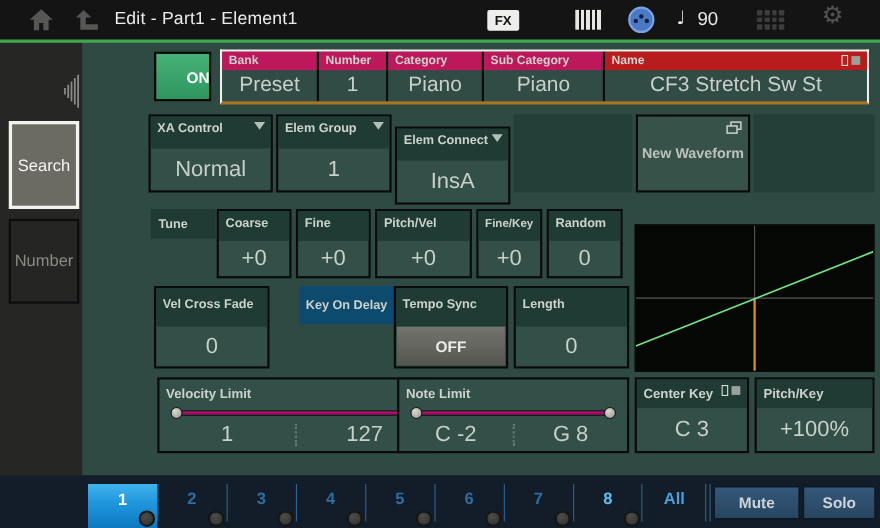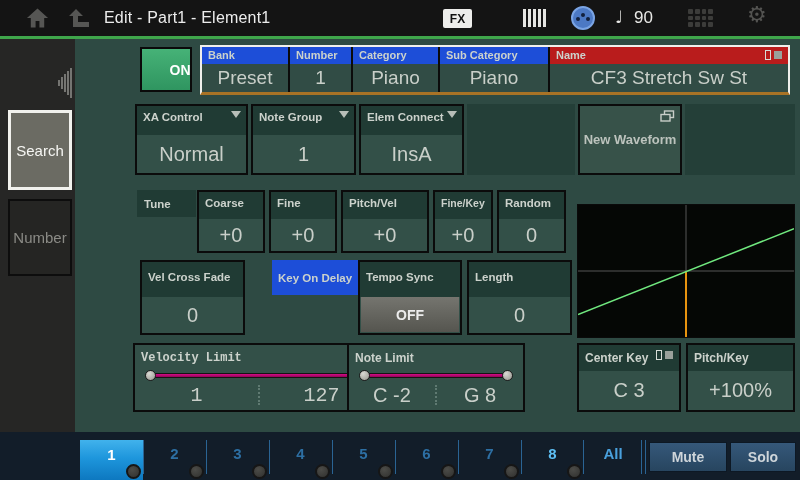--- a/index.html
+++ b/index.html
@@ -45,21 +45,21 @@
   .on-btn { position:absolute; left:65px; top:8px; width:52px; height:45px;
             background:linear-gradient(180deg,#46b277,var(--on-green,#2f9560));
             border:2px solid #0a0a0a; color:#fff; font-weight:bold; font-size:14px;
             display:flex; align-items:center; justify-content:center;padding-left:28px; }
 
   .name-strip { position:absolute; left:125px; top:6px; width:590px; height:50px;
                 border:2px solid #efefeb; border-bottom:3px solid var(--accent-orange-underline,#a87326);
                 background:#314c45; display:flex; }
   .ns-field { position:relative; display:flex; flex-direction:column; }
   .ns-field + .ns-field { border-left:2px solid #0b0b0b; }
-  .ns-label { height:17px; background:#1d4ed8; color:#ccd2cc; font-size:11px; font-weight:bold;
+  .ns-label { height:17px; background:#be185d; color:#ccd2cc; font-size:11px; font-weight:bold;
               padding:2px 0 0 6px; white-space:nowrap; }
   .ns-value { flex:1; display:flex; align-items:center; justify-content:center;
               color:#c9cfc9; font-size:19px; white-space:nowrap; background:#314c45; }
   .ns-field .ns-value { padding-bottom:1px; }
   .ns-field:nth-child(1){ width:86px; } .ns-field:nth-child(2){ width:63px; }
   .ns-field:nth-child(3){ width:87px; } .ns-field:nth-child(4){ width:110px; }
   .ns-field:nth-child(5){ flex:1; }
   .ns-field:nth-child(5) .ns-label { background:#b91c1c; }
 
   .kb-entry-icon { position:absolute; top:3px; right:5px; width:18px; height:10px; }
@@ -84,21 +84,21 @@
                     color:#ccd2cc; font-size:11.5px; font-weight:bold; display:flex; align-items:center; padding-left:7px; }
   .r3 { top:151px; height:63px; } .r3 .hd { height:27px; } .r3 .val { top:27px; bottom:0; }
 
   
   .graph { position:absolute; left:502px; top:165px; width:218px; height:134px; background:#050705;
            border:1px solid #0a0a0a; }
 
   
   .r4 { top:221px; height:75px; } .r4 .hd { height:35px; } .r4 .val { top:35px; bottom:0; }
   .r4 .lb { top:9px; }
-  .kod-label-box { position:absolute; left:197px; top:221px; width:86px; height:35px; background:#1d4ed8;
+  .kod-label-box { position:absolute; left:197px; top:221px; width:86px; height:35px; background:#0c4a6e;
                    color:#ccd2cc; font-size:11.5px; font-weight:bold; display:flex; align-items:center; padding-left:6px; white-space:nowrap; }
   .off-btn { position:absolute; left:1px; right:1px; top:35px; bottom:1px;
              background:linear-gradient(180deg,#75756f,var(--off-gray,#55554f));
              display:flex; align-items:center; justify-content:center;
              color:#ececе8; color:#ececе8; color:#ececE8; color:#ececle; color:#ececec; font-size:14px; font-weight:bold; }
 
   
   .r5 { top:304px; height:69px; }
   .r5 .lb { top:6px; font-size:12px; }
   .slider { position:absolute; left:10px; right:10px; top:25px; height:11px; }
@@ -219,25 +219,25 @@
     </div>
 
     <div class="cell r2" style="left:60px; width:113px;">
       <div class="hd"></div>
       <span class="lb">XA Control</span>
       <span class="tri"></span>
       <div class="val">Normal</div>
     </div>
     <div class="cell r2" style="left:176px; width:105px;">
       <div class="hd"></div>
-      <span class="lb">Note Group</span>
+      <span class="lb">Elem Group</span>
       <span class="tri"></span>
       <div class="val">1</div>
     </div>
-    <div class="cell r2" style="left:284px; width:105px;">
+    <div class="cell r2" style="left:284px; width:105px;margin-top:11px;">
       <div class="hd"></div>
       <span class="lb">Elem Connect</span>
       <span class="tri"></span>
       <div class="val">InsA</div>
     </div>
     <div class="empty-cell" style="left:392px; top:65px; width:108px; height:71px;"></div>
     <div class="cell r2" style="left:503px; width:104px; background:#375249;">
       <svg style="position:absolute; top:4px; right:5px;" width="15" height="13" viewBox="0 0 15 13">
         <rect x="4.5" y="1" width="9" height="6.5" fill="none" stroke="#c8cec8" stroke-width="1.4"></rect>
         <rect x="1" y="4.5" width="9" height="6.5" fill="#375249" stroke="#c8cec8" stroke-width="1.4"></rect>
@@ -292,34 +292,34 @@
       <div class="hd"></div>
       <span class="lb">Tempo Sync</span>
       <div class="off-btn">OFF</div>
     </div>
     <div class="cell r4" style="left:392px; width:105px;text-align:center;">
       <div class="hd"></div>
       <span class="lb">Length</span>
       <div class="val">0</div>
     </div>
 
-    <div class="cell r5" style="left:58px; width:252px;font-family:Liberation Mono, monospace;">
+    <div class="cell r5" style="left:68px; width:252px;">
       <span class="lb">Velocity Limit</span>
       <div class="slider">
         <div class="track"></div>
         <div class="handle left"></div>
         <div class="handle right"></div>
       </div>
       <div class="lim-vals">
         <div>1</div>
         <div class="lim-sep"></div>
         <div>127</div>
       </div>
     </div>
-    <div class="cell r5" style="left:272px; width:178px;text-align:center;">
+    <div class="cell r5" style="left:286px; width:211px;text-align:center;">
       <span class="lb">Note Limit</span>
       <div class="slider">
         <div class="track"></div>
         <div class="handle left"></div>
         <div class="handle right"></div>
       </div>
       <div class="lim-vals">
         <div>C -2</div>
         <div class="lim-sep"></div>
         <div>G 8</div>

